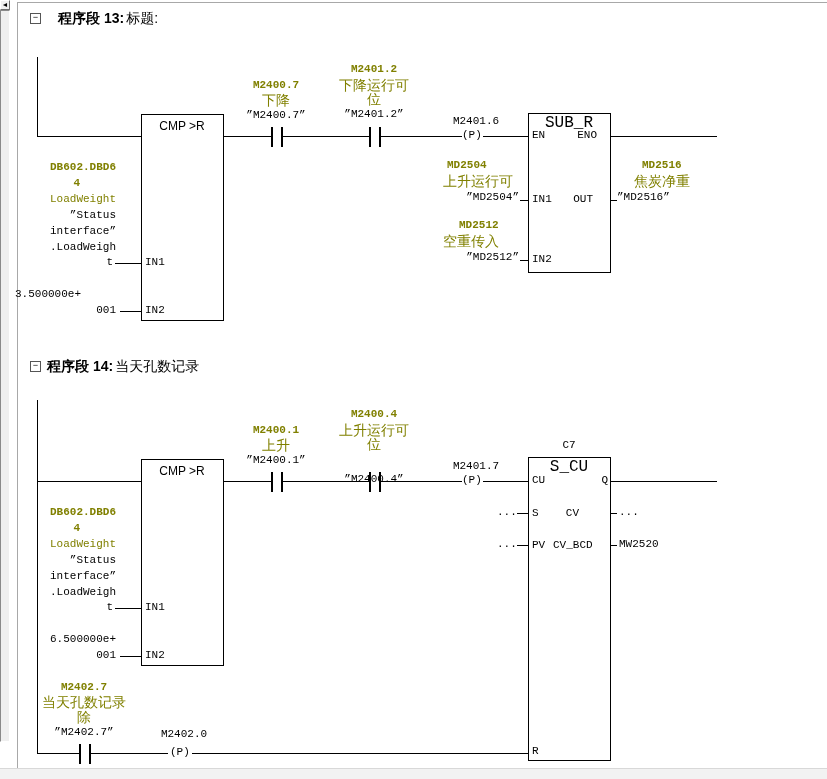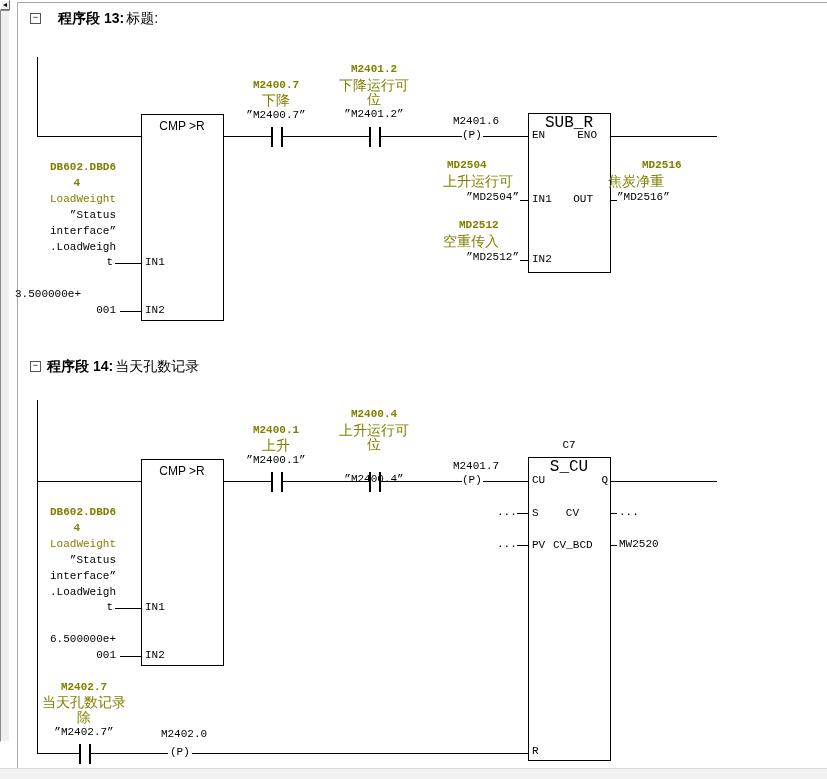--- a/index.html
+++ b/index.html
@@ -95,21 +95,21 @@
   <div class="wh" style="left:520px;top:260px;width:8px"></div>
   <div class="wh" style="left:611px;top:200px;width:6px"></div>
 
   <div class="a mono b olive" style="left:447px;top:159px">MD2504</div>
   <div class="a cjk olive" style="left:443px;top:174px">上升运行可</div>
   <div class="a mono" style="right:308px;top:191px">”MD2504”</div>
   <div class="a mono b olive" style="left:459px;top:219px">MD2512</div>
   <div class="a cjk olive" style="left:443px;top:234px">空重传入</div>
   <div class="a mono" style="right:308px;top:251px">”MD2512”</div>
   <div class="a mono b olive" style="left:642px;top:159px">MD2516</div>
-  <div class="a cjk olive" style="left:608px;top:174px">焦炭净重</div>
+  <div class="a cjk olive" style="left:634px;top:174px">焦炭净重</div>
   <div class="a mono" style="left:617px;top:191px">”MD2516”</div>
 
   <div class="cbox" style="left:30px;top:361px">−</div>
   <div class="a hdr" style="left:47px;top:359px"><span class="b">程序段 14:</span><span style="margin-left:2px">当天孔数记录</span></div>
 
   <div class="wv" style="left:37px;top:400px;height:354px"></div>
   <div class="wh" style="left:37px;top:481px;width:104px"></div>
   <div class="wh" style="left:224px;top:481px;width:48px"></div>
   <div class="wh" style="left:283px;top:481px;width:86px"></div>
   <div class="wh" style="left:381px;top:481px;width:81px"></div>

